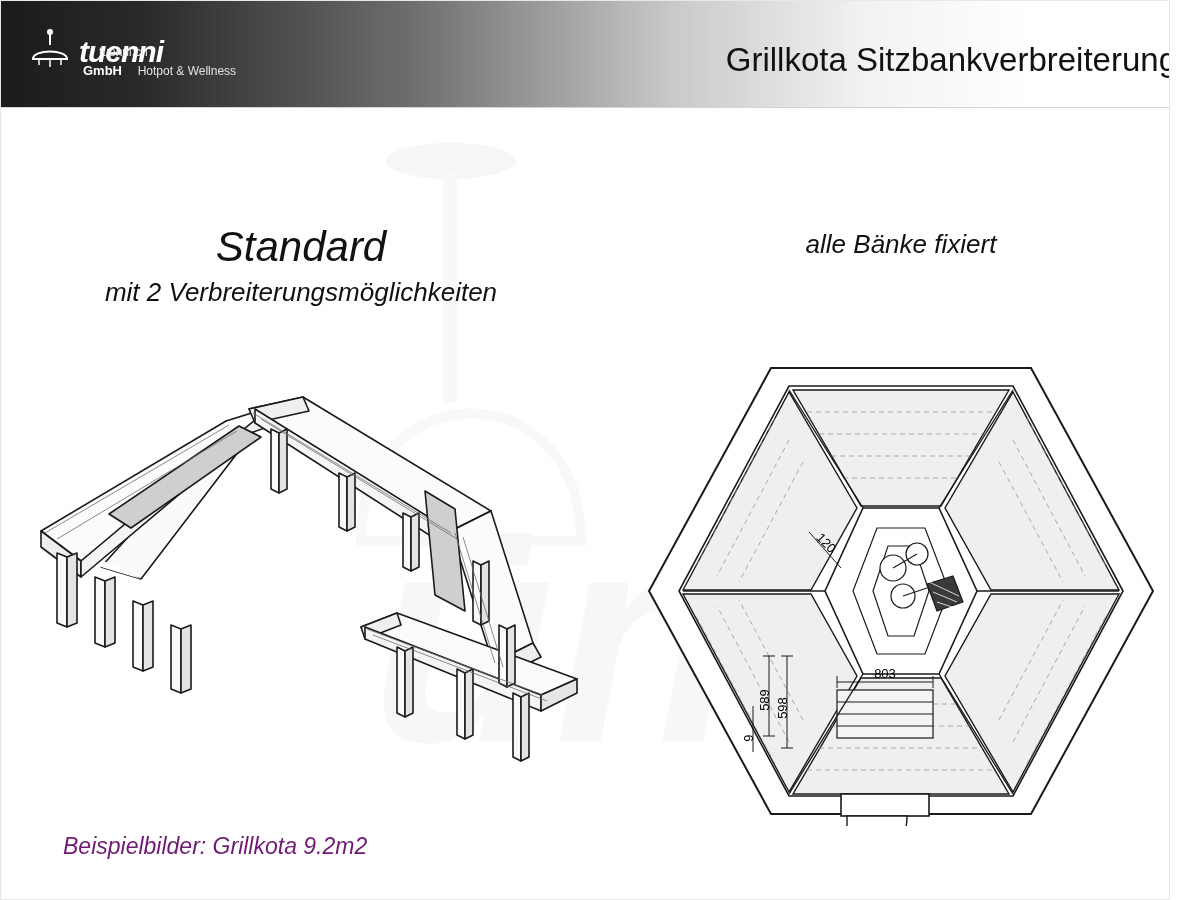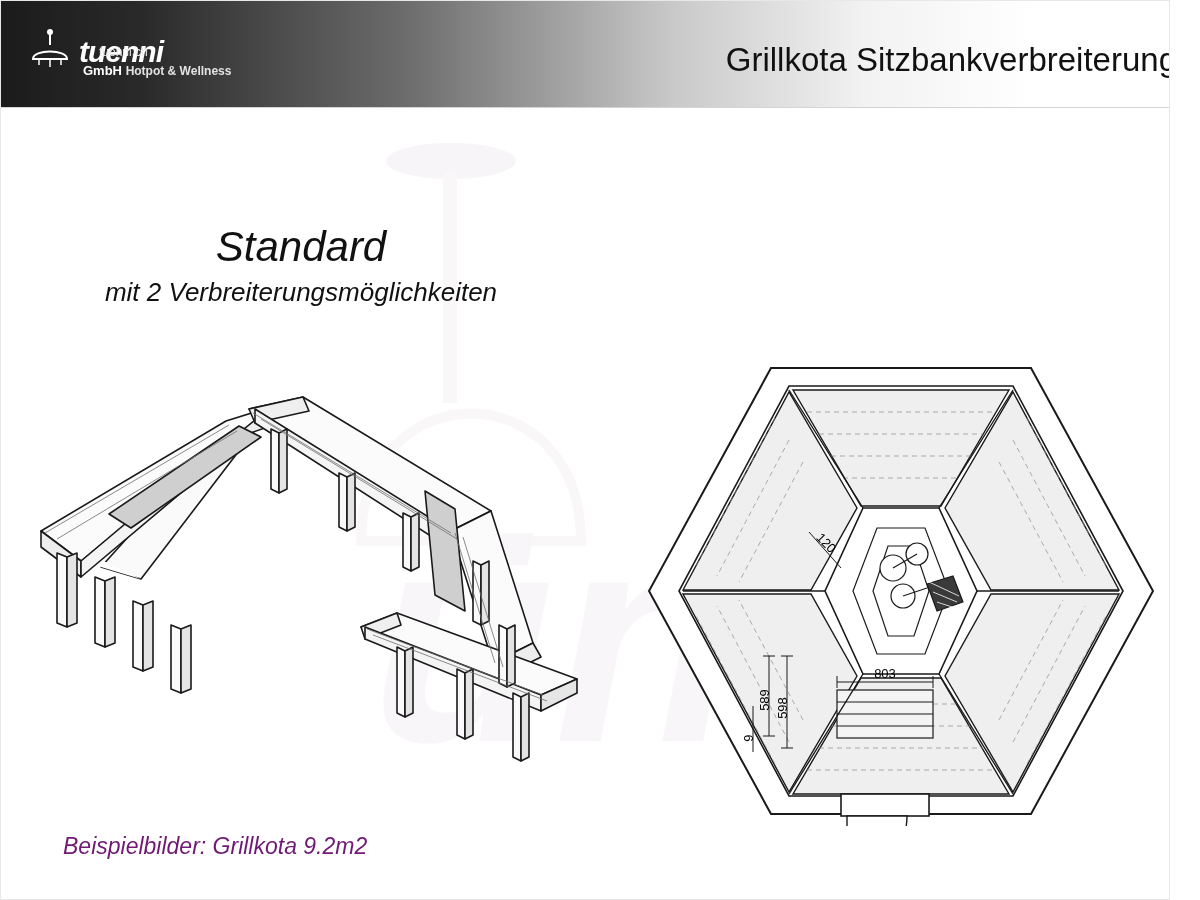--- a/index.html
+++ b/index.html
@@ -72,23 +72,24 @@
   }
   #logo-sub2 {
     position: absolute;
     left: 66px; top: 36px;
     font-size: 13px;
     font-weight: bold;
     color: #ffffff;
     white-space: nowrap;
   }
   #logo-sub2 .light {
-    font-weight: bold;
+    font-weight: normal;
     font-size: 12px;
     color: #e2e2e2;
+    margin-left: 12px;
   }
 
   
   #watermark {
     position: absolute;
     left: 330px;
     top: 120px;
     width: 540px;
     height: 700px;
     opacity: 0.10;
@@ -177,20 +178,21 @@
     <path d="M30 420 C30 250 250 250 250 420 Z" fill="none" stroke="#c9bcc6" stroke-width="10"></path>
     <text x="40" y="620" font-family="Liberation Sans, sans-serif" font-size="300" font-style="italic" font-weight="bold" fill="#c2b0bd">ünn</text>
   </svg>
 
   <div class="col-title" id="title-left">
     <div class="main">Standard</div>
     <div class="sub">mit 2 Verbreiterungsmöglichkeiten</div>
   </div>
 
   <div class="col-title" id="title-right">
+    <div class="sub">alle Bänke fixiert</div>
   </div>
 
   <svg id="drawing-left" viewBox="0 0 600 400">
     <g fill="#fdfdfd" stroke="#1a1a1a" stroke-width="1.6" stroke-linejoin="round">
 
       <polygon points="210,42 250,28 120,198 80,186" fill="#fafafa"></polygon>
       <polygon points="120,198 80,186 45,178 45,156 20,150" fill="#ffffff" stroke="none"></polygon>
       <polygon points="210,42 250,28 258,42 218,56" fill="#f0f0f0"></polygon>
 
       <polygon points="205,40 250,26 60,180 20,150" fill="#fbfbfb"></polygon>

